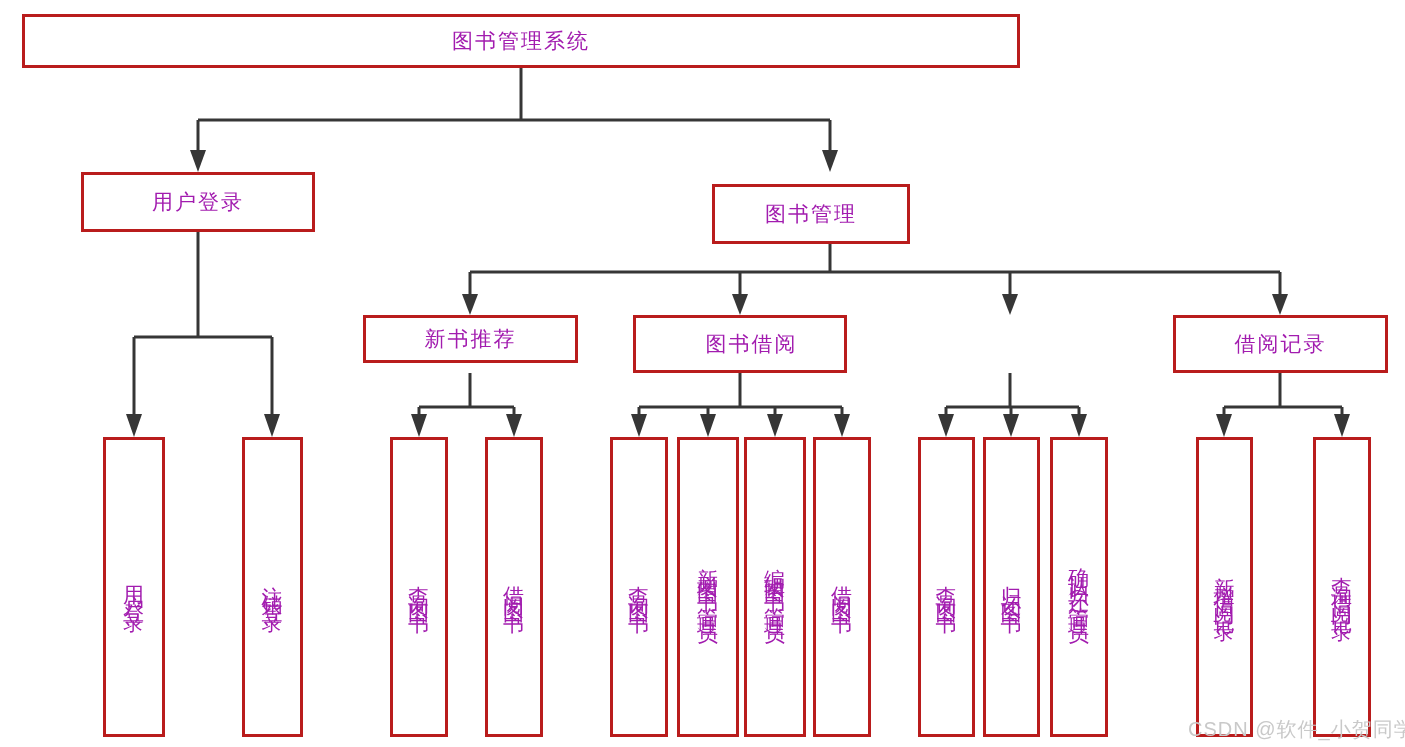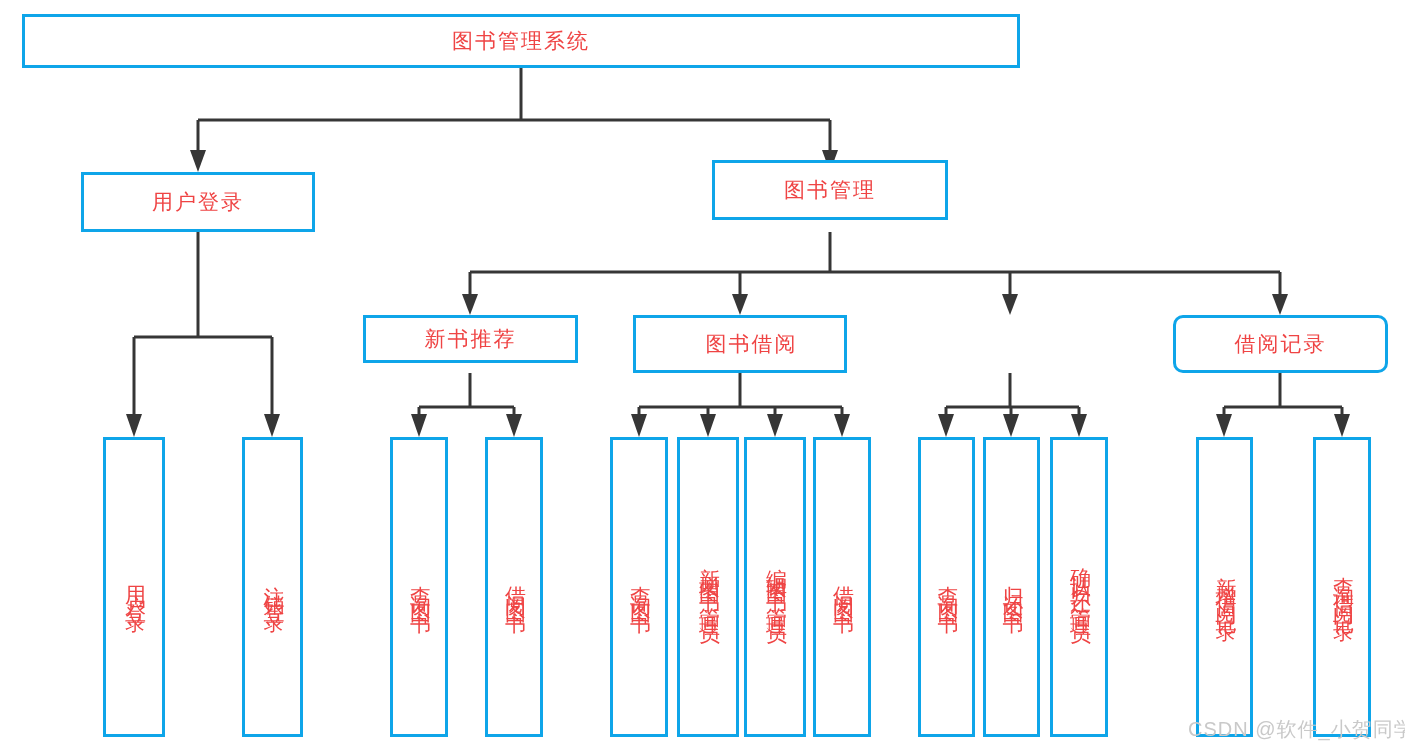--- a/index.html
+++ b/index.html
@@ -18,27 +18,26 @@
   .connectors {
     position: absolute;
     left: 0; top: 0;
     width: 1405px;
     height: 747px;
   }
   .node {
     position: absolute;
     box-sizing: border-box;
     background: #ffffff;
-    border: 3px solid #0ea5e9;
-    color: #ef4444;
+    border: 3px solid #b91c1c;
+    color: #a21caf;
     display: flex;
     align-items: center;
     justify-content: center;
     z-index: 2;
-    font-family: Liberation Mono, monospace;
   }
   .h-node {
     font-size: 21px;
     letter-spacing: 2px;
   }
   .v-node {
     top: 437px;
     height: 300px;
   }
   .v-node .vtext {
@@ -48,25 +47,25 @@
     letter-spacing: 9px;
     line-height: 1;
     white-space: nowrap;
   }
   .v-node .vtext.tight {
     letter-spacing: 8px;
   }
   
   .n-root            { left: 22px;  top: 14px;  width: 998px; height: 54px; }
   .n-user-login      { left: 81px;  top: 172px; width: 234px; height: 60px; }
-  .n-book-mgmt       { left: 712px; top: 160px; width: 236px; height: 60px; }
+  .n-book-mgmt       { left: 712px; top: 184px; width: 198px; height: 60px; }
   .n-new-book-rec    { left: 363px; top: 315px; width: 215px; height: 48px; }
   .n-book-borrow     { left: 633px; top: 315px; width: 214px; height: 58px; padding-left: 23px; }
   .n-current-borrow  { left: 903px; top: 315px; width: 215px; height: 58px; }
-  .n-borrow-records  { left: 1173px;top: 315px; width: 215px; height: 58px; border-radius: 10px; }
+  .n-borrow-records  { left: 1173px;top: 315px; width: 215px; height: 58px; }
   .l-0  { left: 103px;  width: 62px; }
   .l-1  { left: 242px;  width: 61px; }
   .l-2  { left: 390px;  width: 58px; }
   .l-3  { left: 485px;  width: 58px; }
   .l-4  { left: 610px;  width: 58px; }
   .l-5  { left: 677px;  width: 62px; }
   .l-6  { left: 744px;  width: 62px; }
   .l-7  { left: 813px;  width: 58px; }
   .l-8  { left: 918px;  width: 57px; }
   .l-9  { left: 983px;  width: 57px; }

